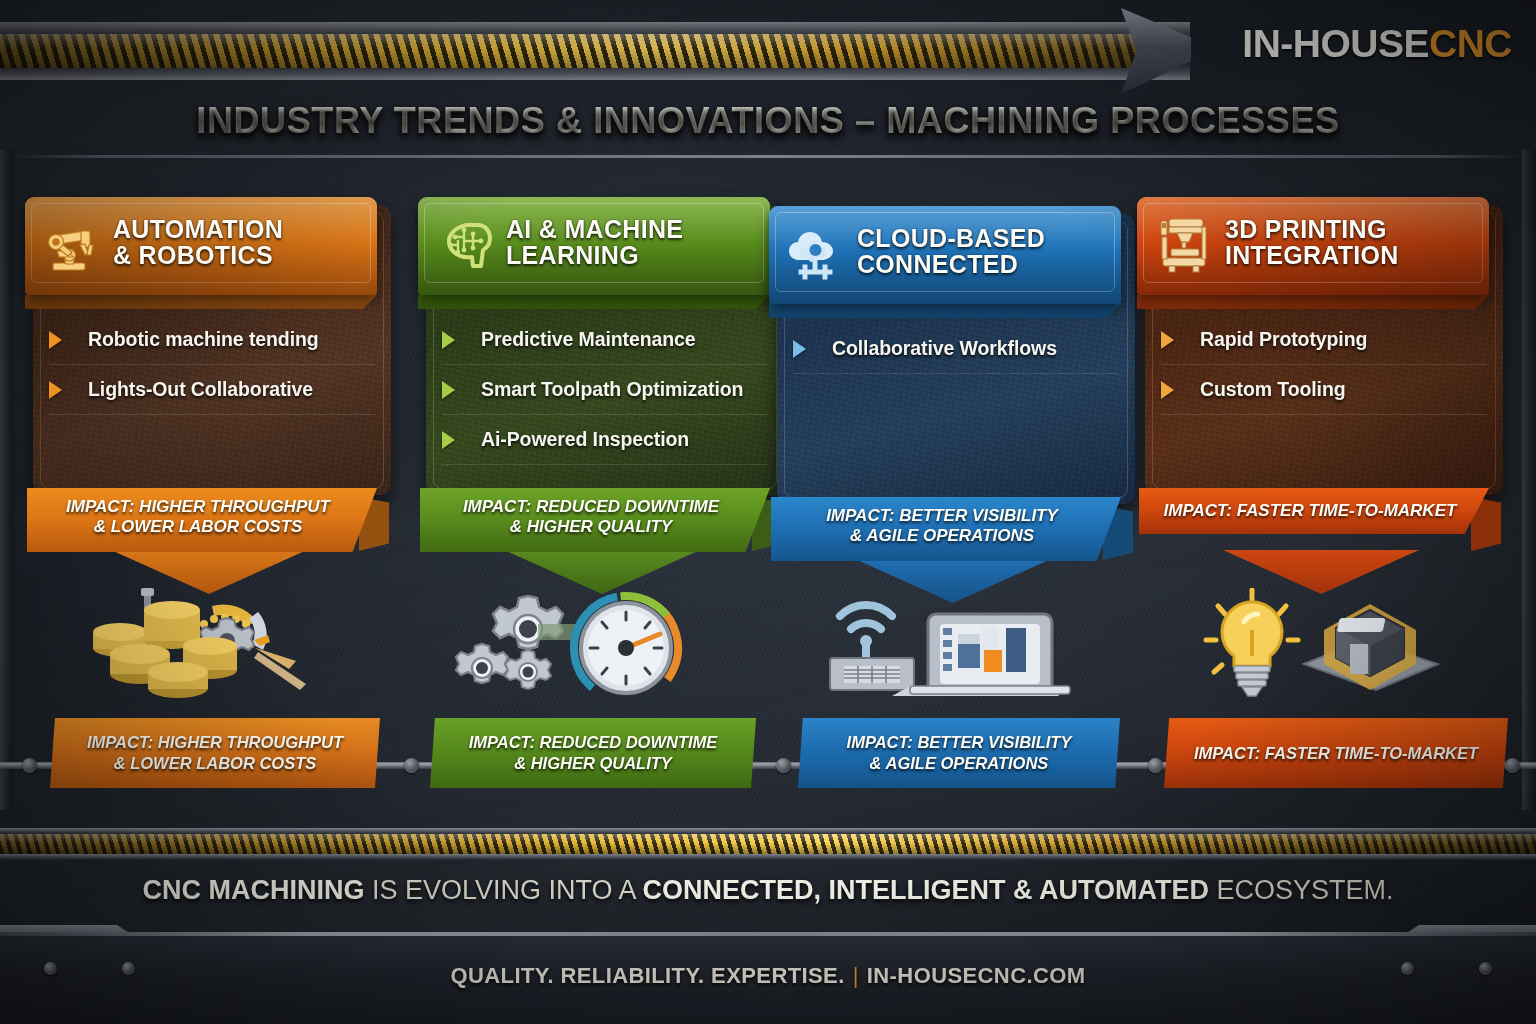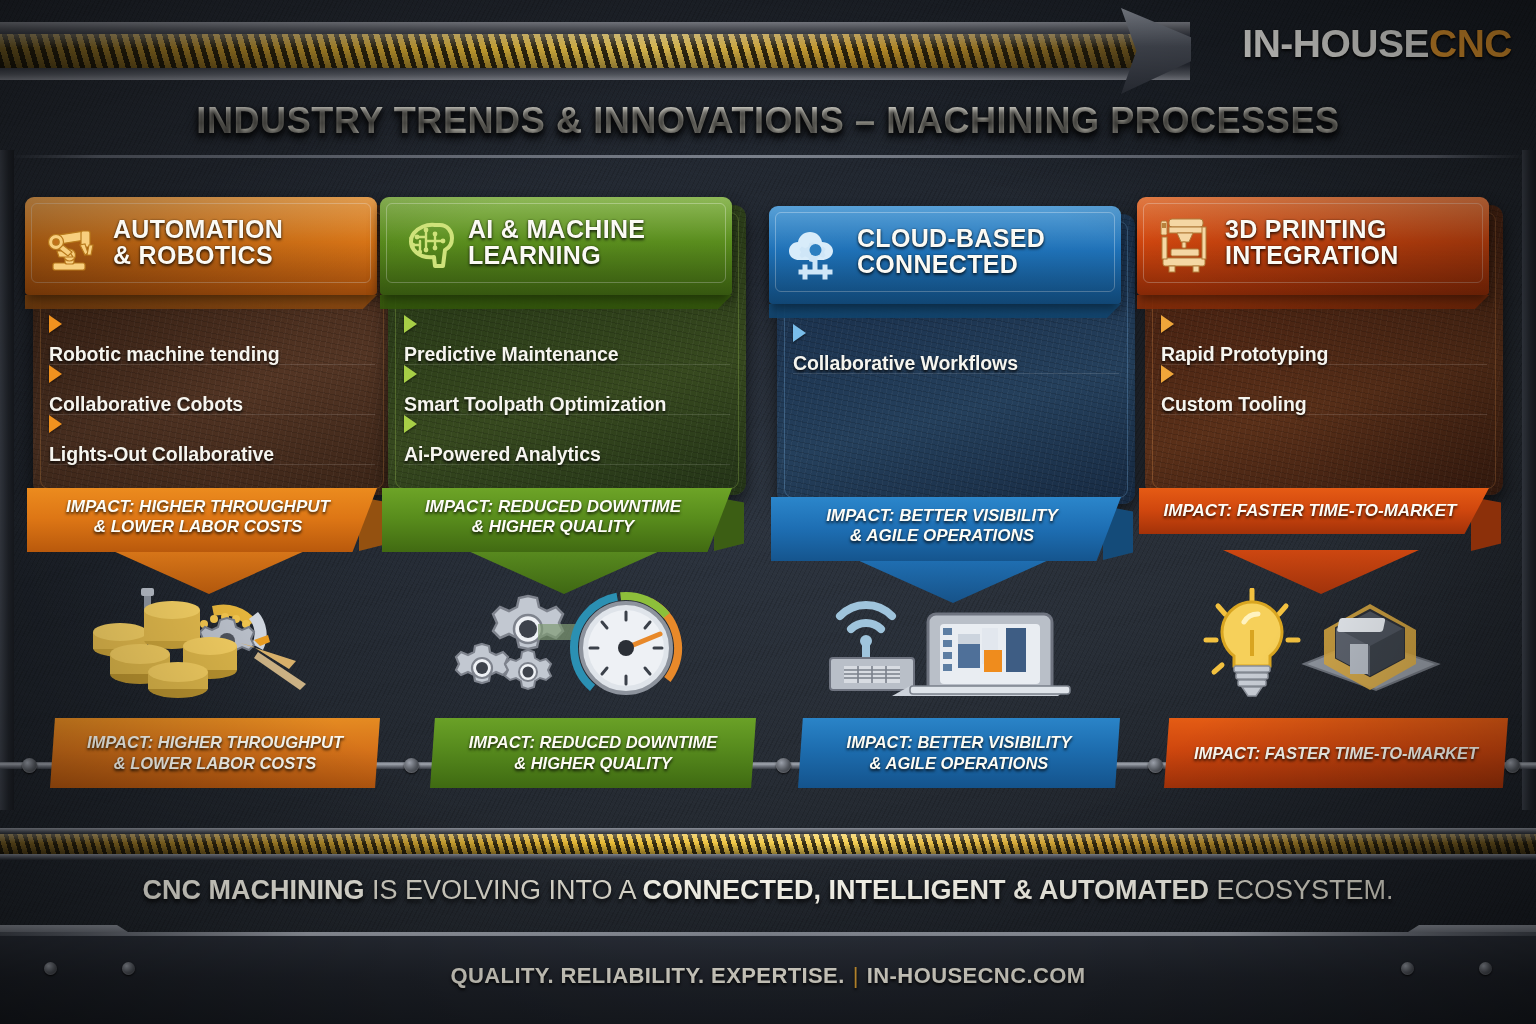--- a/index.html
+++ b/index.html
@@ -128,22 +128,22 @@
   
   .head-fold{
     position:absolute; left:-8px; top:90px; width:352px; height:14px;
     clip-path:polygon(0 0, 100% 0, 96% 100%, 0 100%);
     opacity:.92;
   }
 
   
   .bullets{ position:absolute; left:16px; top:110px; width:326px; z-index:3; }
   .bullet{
-    display:flex; align-items:flex-start; gap:10px;
-    height:50px; border-bottom:1px solid rgba(255,255,255,.12);flex-direction:column;
+    display:flex; align-items:center; gap:26px;
+    height:50px; border-bottom:1px solid rgba(255,255,255,.12);
   }
   .bullet:last-child{ border-bottom:1px solid rgba(255,255,255,.12); }
   .tri{ width:0;height:0;border-style:solid;border-width:9px 0 9px 13px; flex:0 0 13px; filter:drop-shadow(0 1px 1px rgba(0,0,0,.6)); }
   .bullet-txt{
     font-size:19.5px; font-weight:600; color:#f6f5ef;
     text-shadow:0 2px 3px rgba(0,0,0,.85); white-space:nowrap; letter-spacing:-.1px;
   }
 
   
   .ribbon{
@@ -319,40 +319,36 @@
           </div>
         </div>
 
         <div class="bullets">
           <div class="bullet">
             <span class="tri" style="border-color:transparent transparent transparent #f0921f;"></span>
             <span class="bullet-txt">Robotic machine tending</span>
           </div>
           <div class="bullet">
             <span class="tri" style="border-color:transparent transparent transparent #f0921f;"></span>
-            <span class="bullet-txt">Collaborative Cobots</span>
-          </div>
-          <div class="bullet">
-            <span class="tri" style="border-color:transparent transparent transparent #f0921f;"></span>
             <span class="bullet-txt">Lights-Out Collaborative</span>
           </div>
         </div>
       </div>
 
       <div class="arrow-down" style="background:linear-gradient(180deg,#e07a18,#b85a0c);"></div>
       <div class="ribbon-sh" style="background:#e07a18;"></div>
       <div class="ribbon" style="background:linear-gradient(180deg,#ec8b1e 0%,#dd7615 48%,#b9590c 100%);">
         <div class="ribbon-txt">
           <span>IMPACT:  HIGHER THROUGHPUT</span><br>
           <span>&amp; LOWER LABOR COSTS</span>
         </div>
       </div>
     </div>
 
-    <div class="col" style="left:388px;">
+    <div class="col" style="left:426px;">
       <div class="card">
         <div class="card-body" style="background:linear-gradient(165deg,#3a4f22 0%,#2b3c19 32%,#37491f 64%,#233317 100%);"></div>
         <div class="card-inline" style="border-color:rgba(170,210,90,.28);"></div>
 
         <div class="head-fold" style="background:linear-gradient(180deg,#43720f,#33570b);"></div>
 
         <div class="card-head" style="background:linear-gradient(180deg,#6ea428 0%,#5b8f1e 42%,#456f14 100%);">
           <div class="card-head-inline"></div>
           <div class="hd-icon">
             <svg viewBox="0 0 64 64" width="64" height="64" aria-hidden="true">
@@ -384,21 +380,21 @@
           <div class="bullet">
             <span class="tri" style="border-color:transparent transparent transparent #a7cf46;"></span>
             <span class="bullet-txt">Predictive Maintenance</span>
           </div>
           <div class="bullet">
             <span class="tri" style="border-color:transparent transparent transparent #a7cf46;"></span>
             <span class="bullet-txt">Smart Toolpath Optimization</span>
           </div>
           <div class="bullet">
             <span class="tri" style="border-color:transparent transparent transparent #a7cf46;"></span>
-            <span class="bullet-txt">Ai-Powered Analytics</span>
+            <span class="bullet-txt">Ai-Powered Inspection</span>
           </div>
         </div>
       </div>
 
       <div class="arrow-down" style="background:linear-gradient(180deg,#5b8f1e,#406a12);"></div>
       <div class="ribbon-sh" style="background:#5b8f1e;"></div>
       <div class="ribbon" style="background:linear-gradient(180deg,#6da427 0%,#588c1c 48%,#416a12 100%);">
         <div class="ribbon-txt">
           <span>IMPACT: REDUCED DOWNTIME</span><br>
           <span>&amp; HIGHER QUALITY</span>

